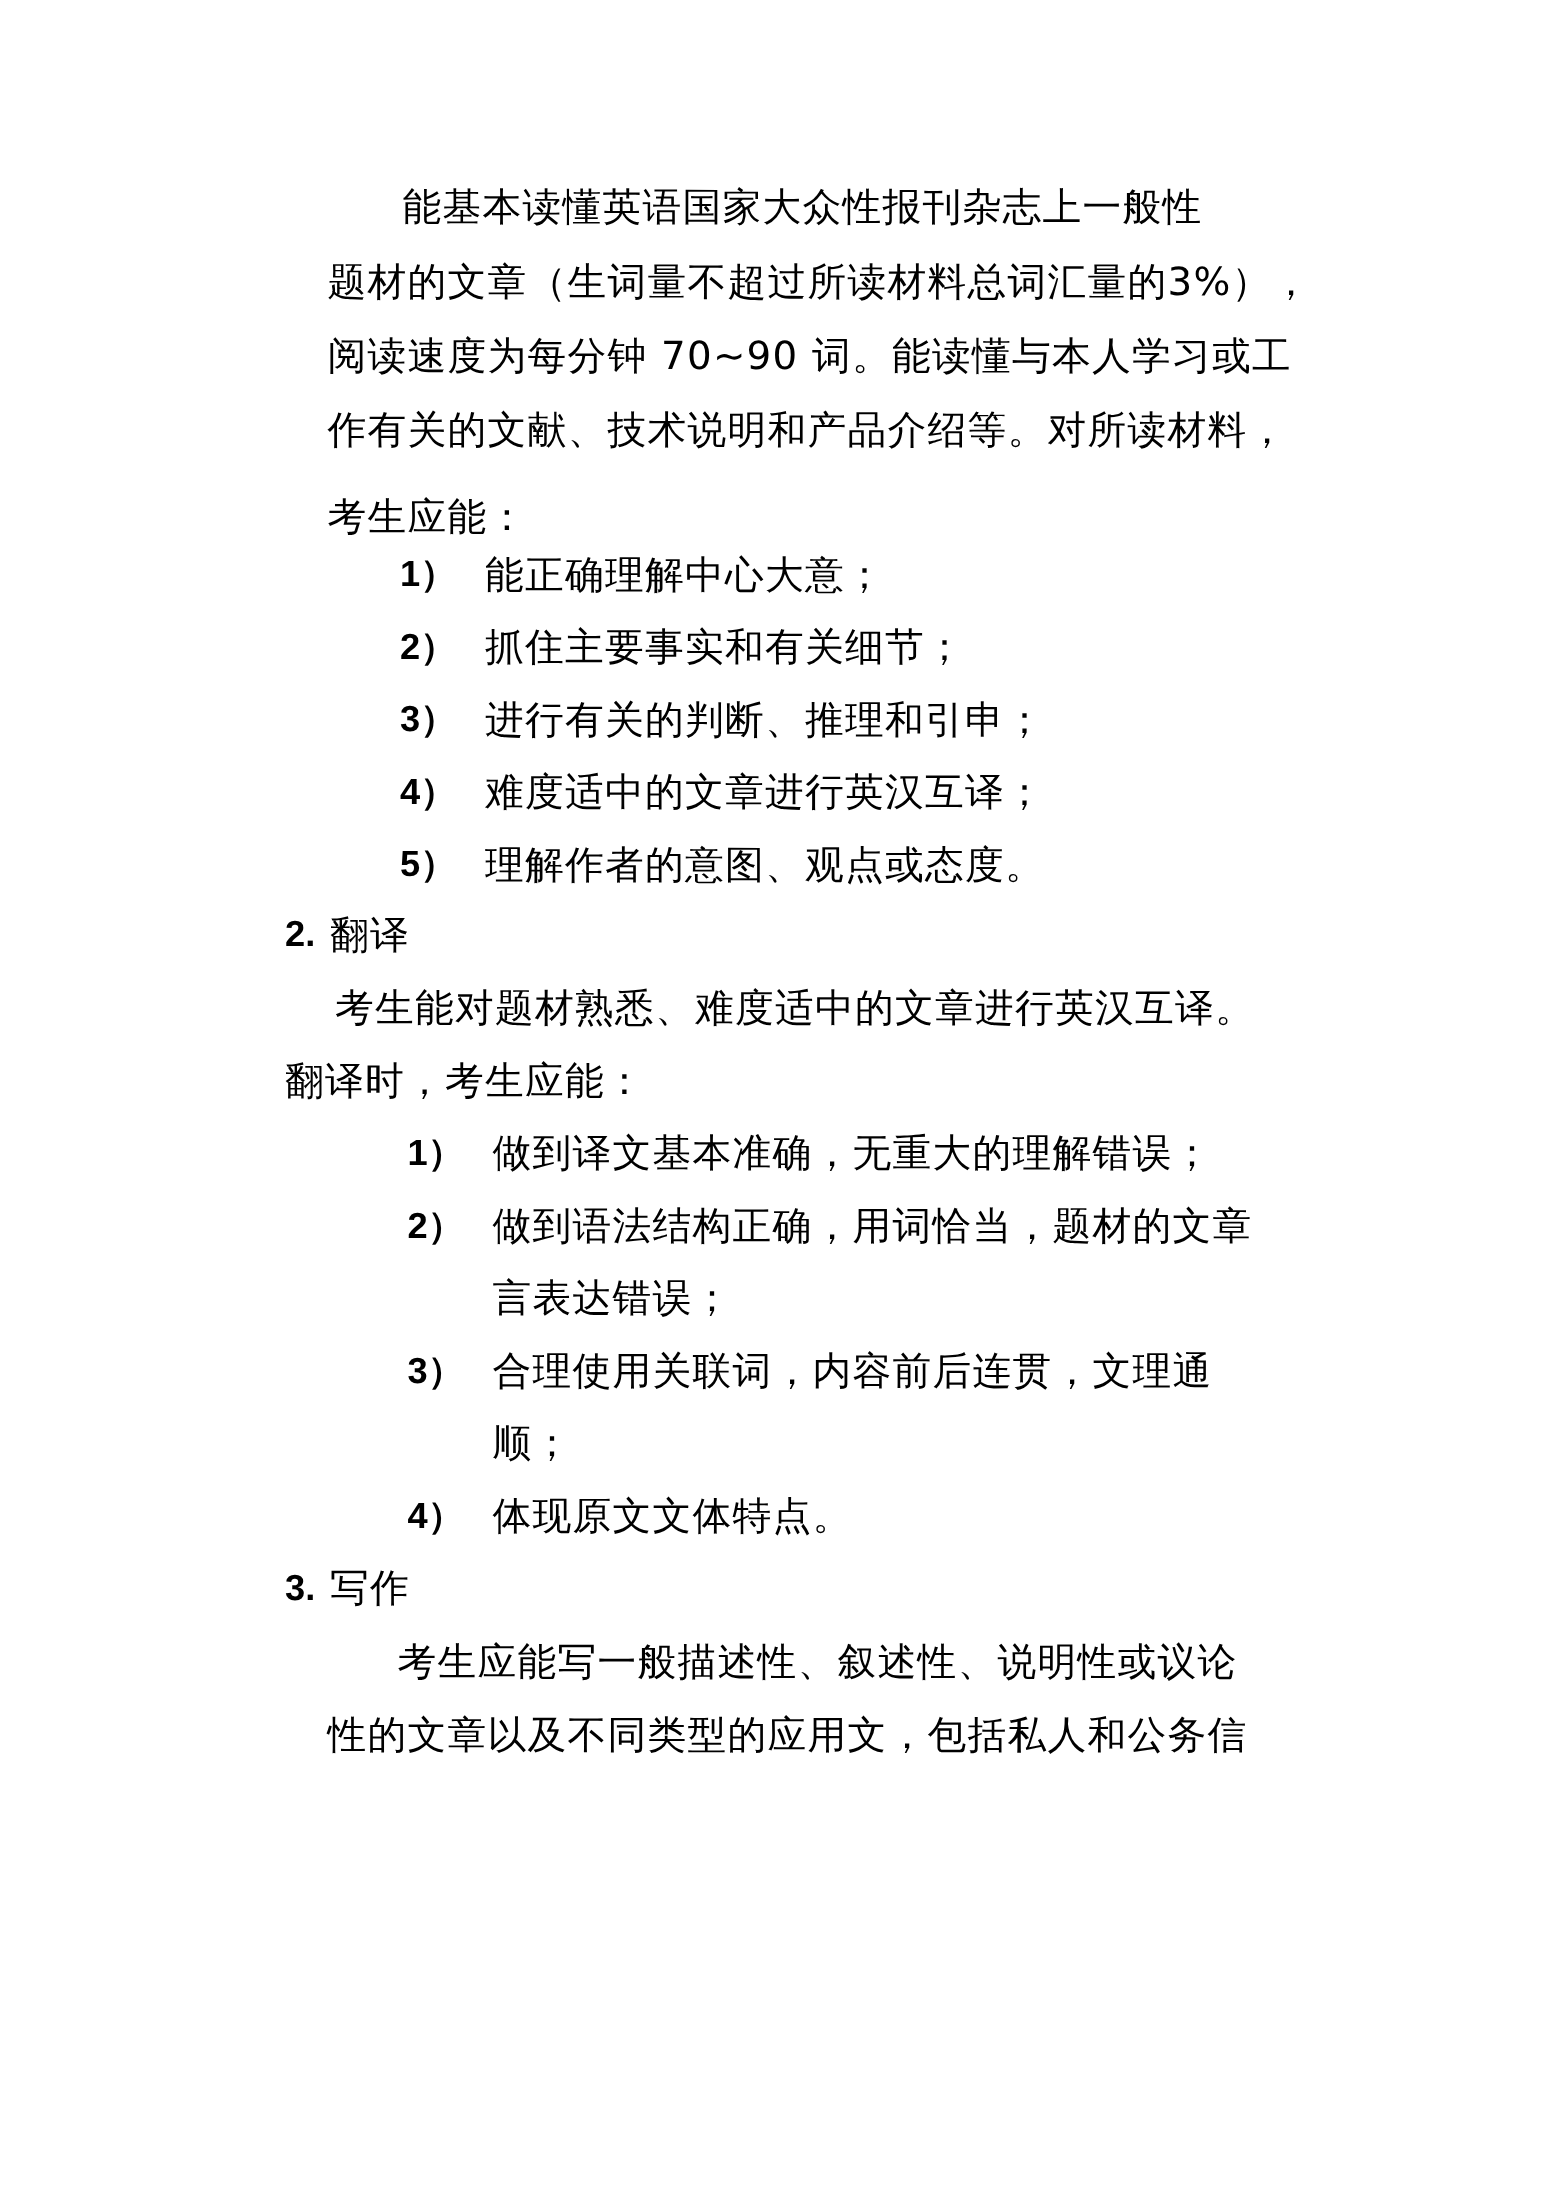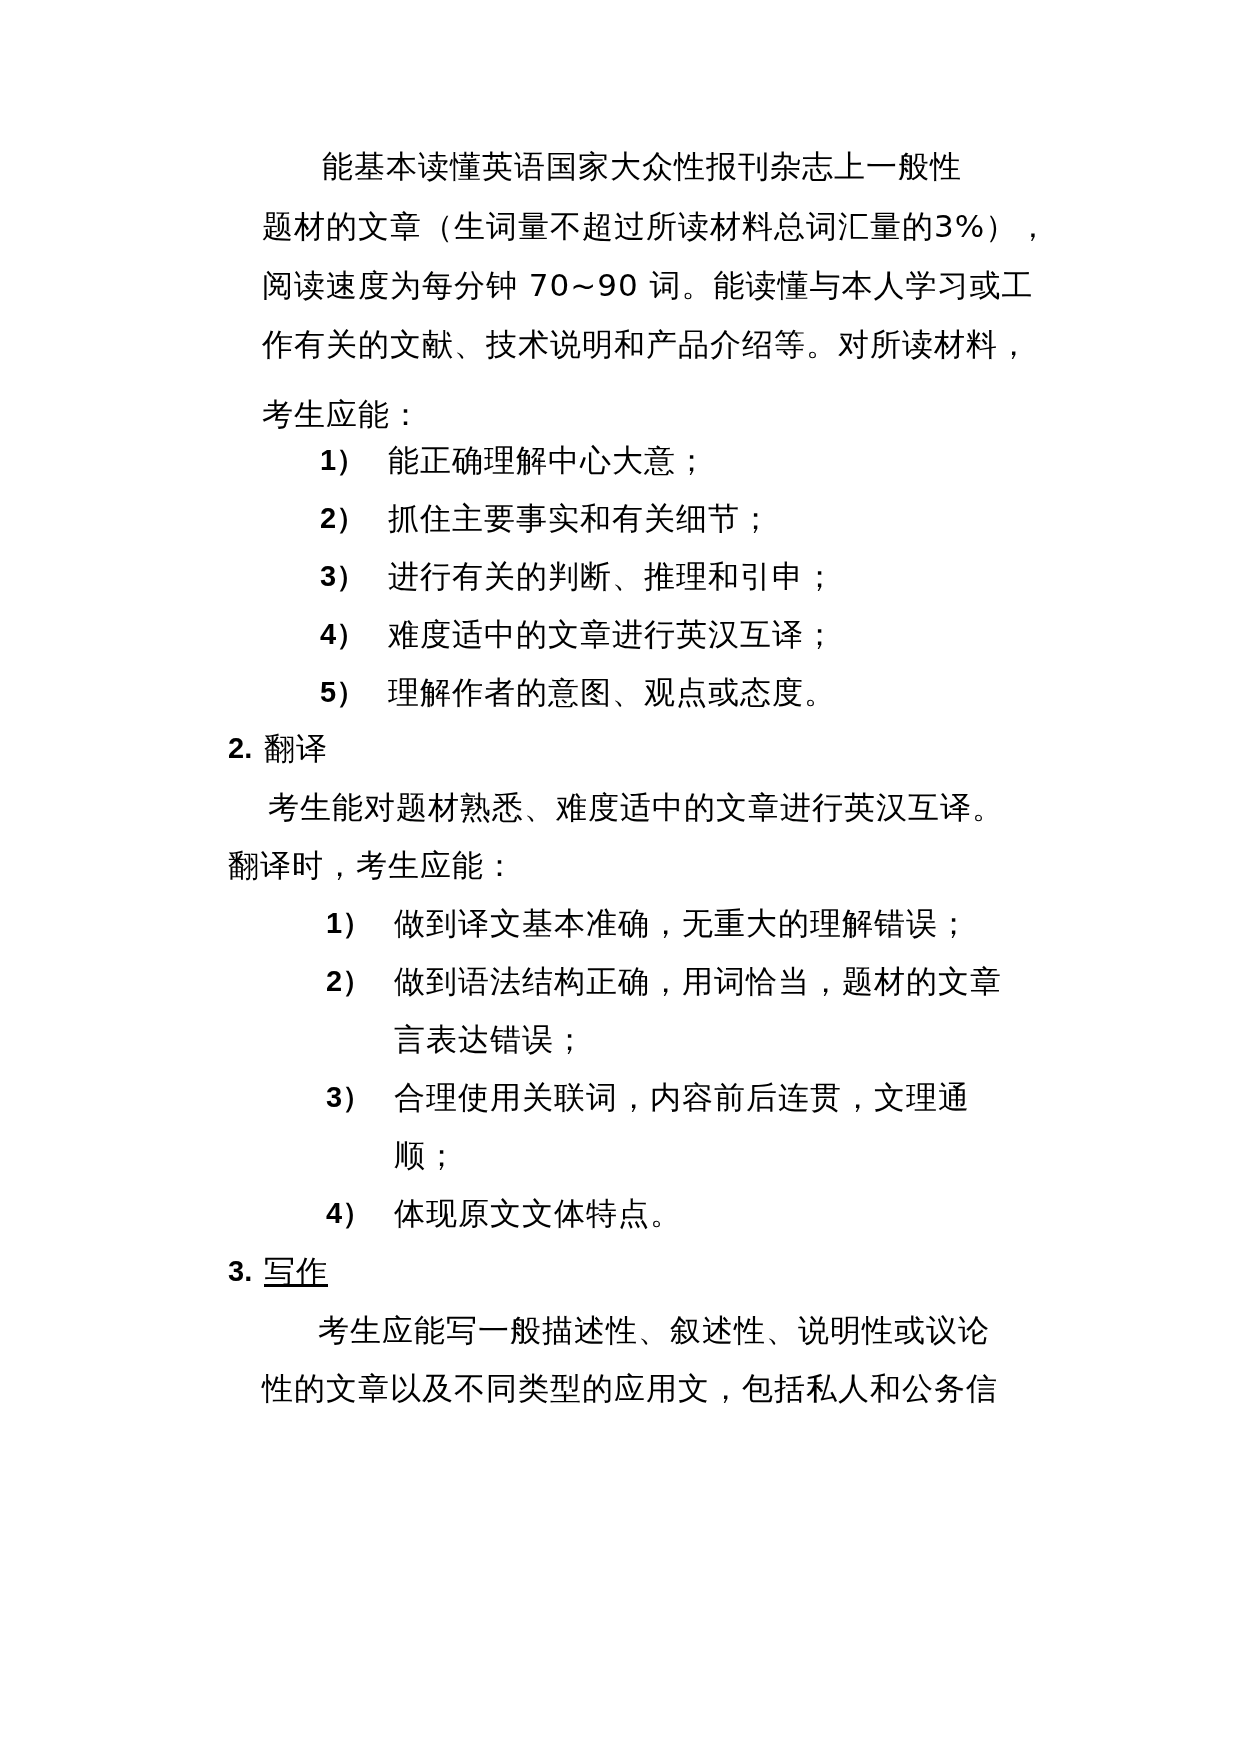--- a/index.html
+++ b/index.html
@@ -54,18 +54,18 @@
     <div class="num" style="left:326px; top:1077px;">3）</div>
     <div class="line" style="left:394px; top:1077px;">合理使用关联词，内容前后连贯，文理通</div>
     <div class="line" style="left:394px; top:1135px;">顺；</div>
 
     <div class="num" style="left:326px; top:1193px;">4）</div>
     <div class="line" style="left:394px; top:1193px;">体现原文文体特点。</div>
   </div>
 
   <div>
     <span class="num" style="left:228px; top:1251px;">3.</span>
-    <span class="line" style="left:264px; top:1251px;text-decoration:underline;">写作</span>
+    <span class="line" style="left:264px; top:1251px;">写作</span>
   </div>
   <div class="line" style="left:318px; top:1310px;">考生应能写一般描述性、叙述性、说明性或议论</div>
   <div class="line" style="left:262px; top:1368px;">性的文章以及不同类型的应用文，包括私人和公务信</div>
 
 </div>
 
 </body></html>

